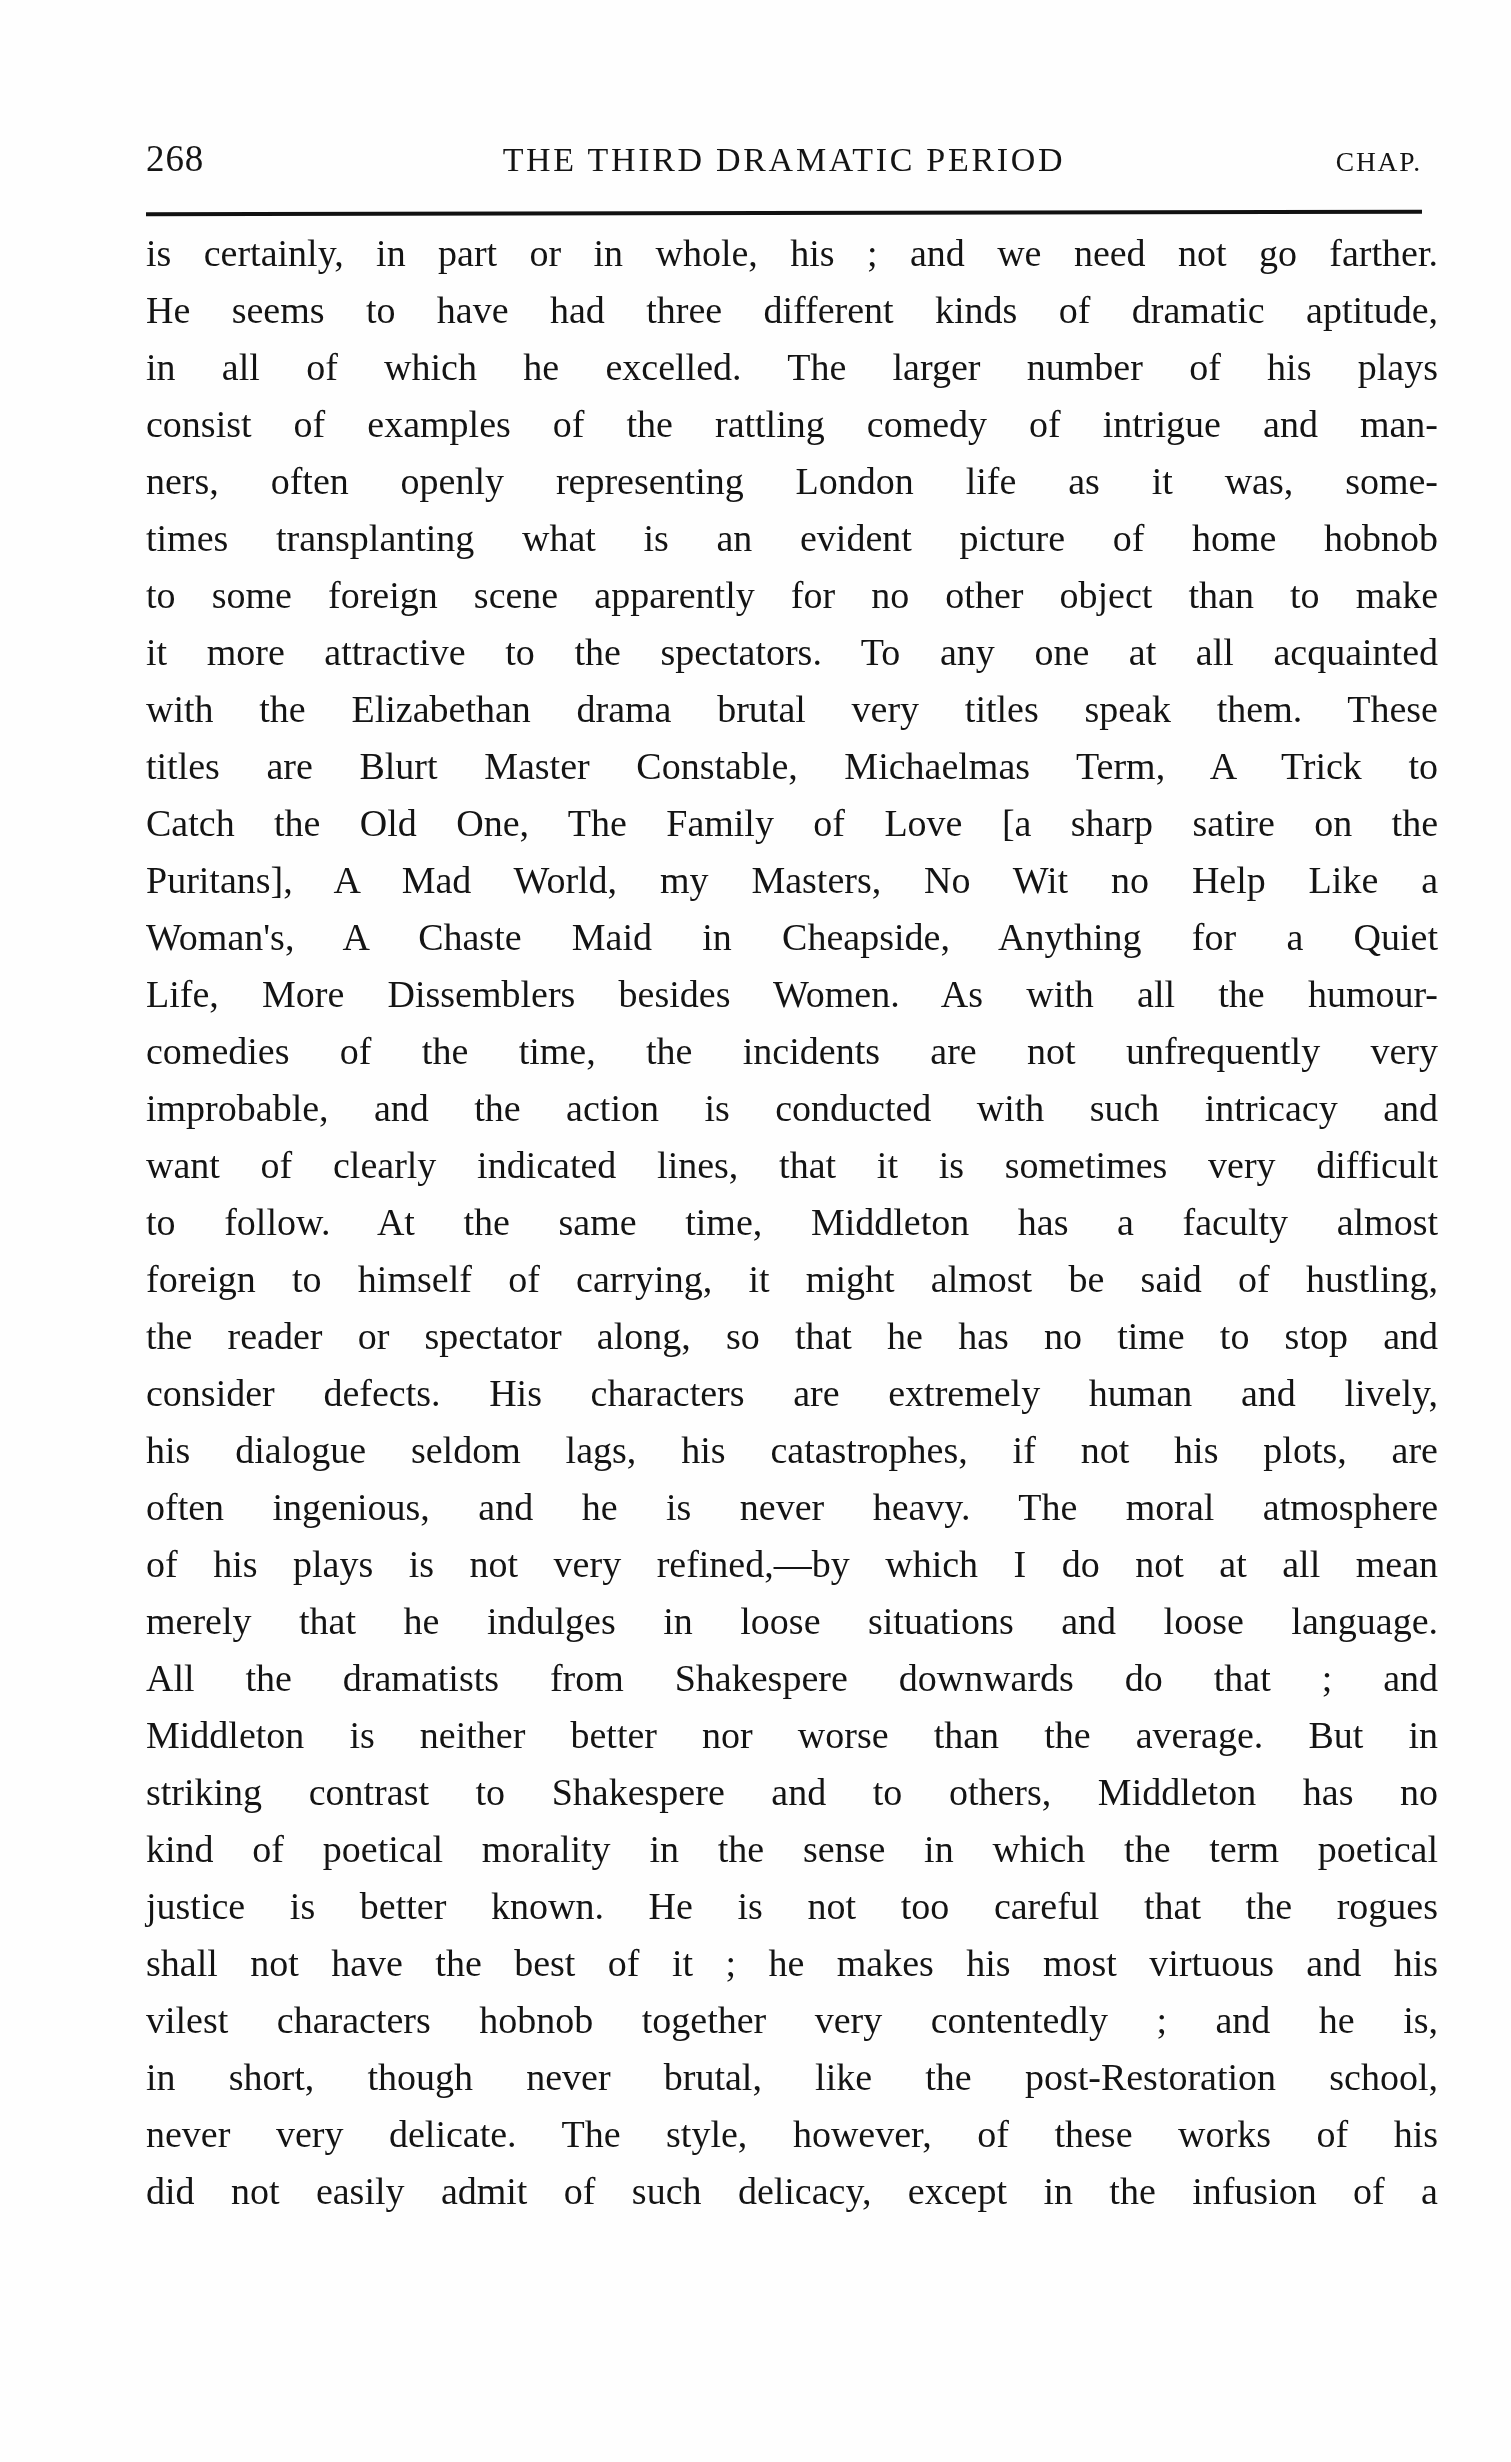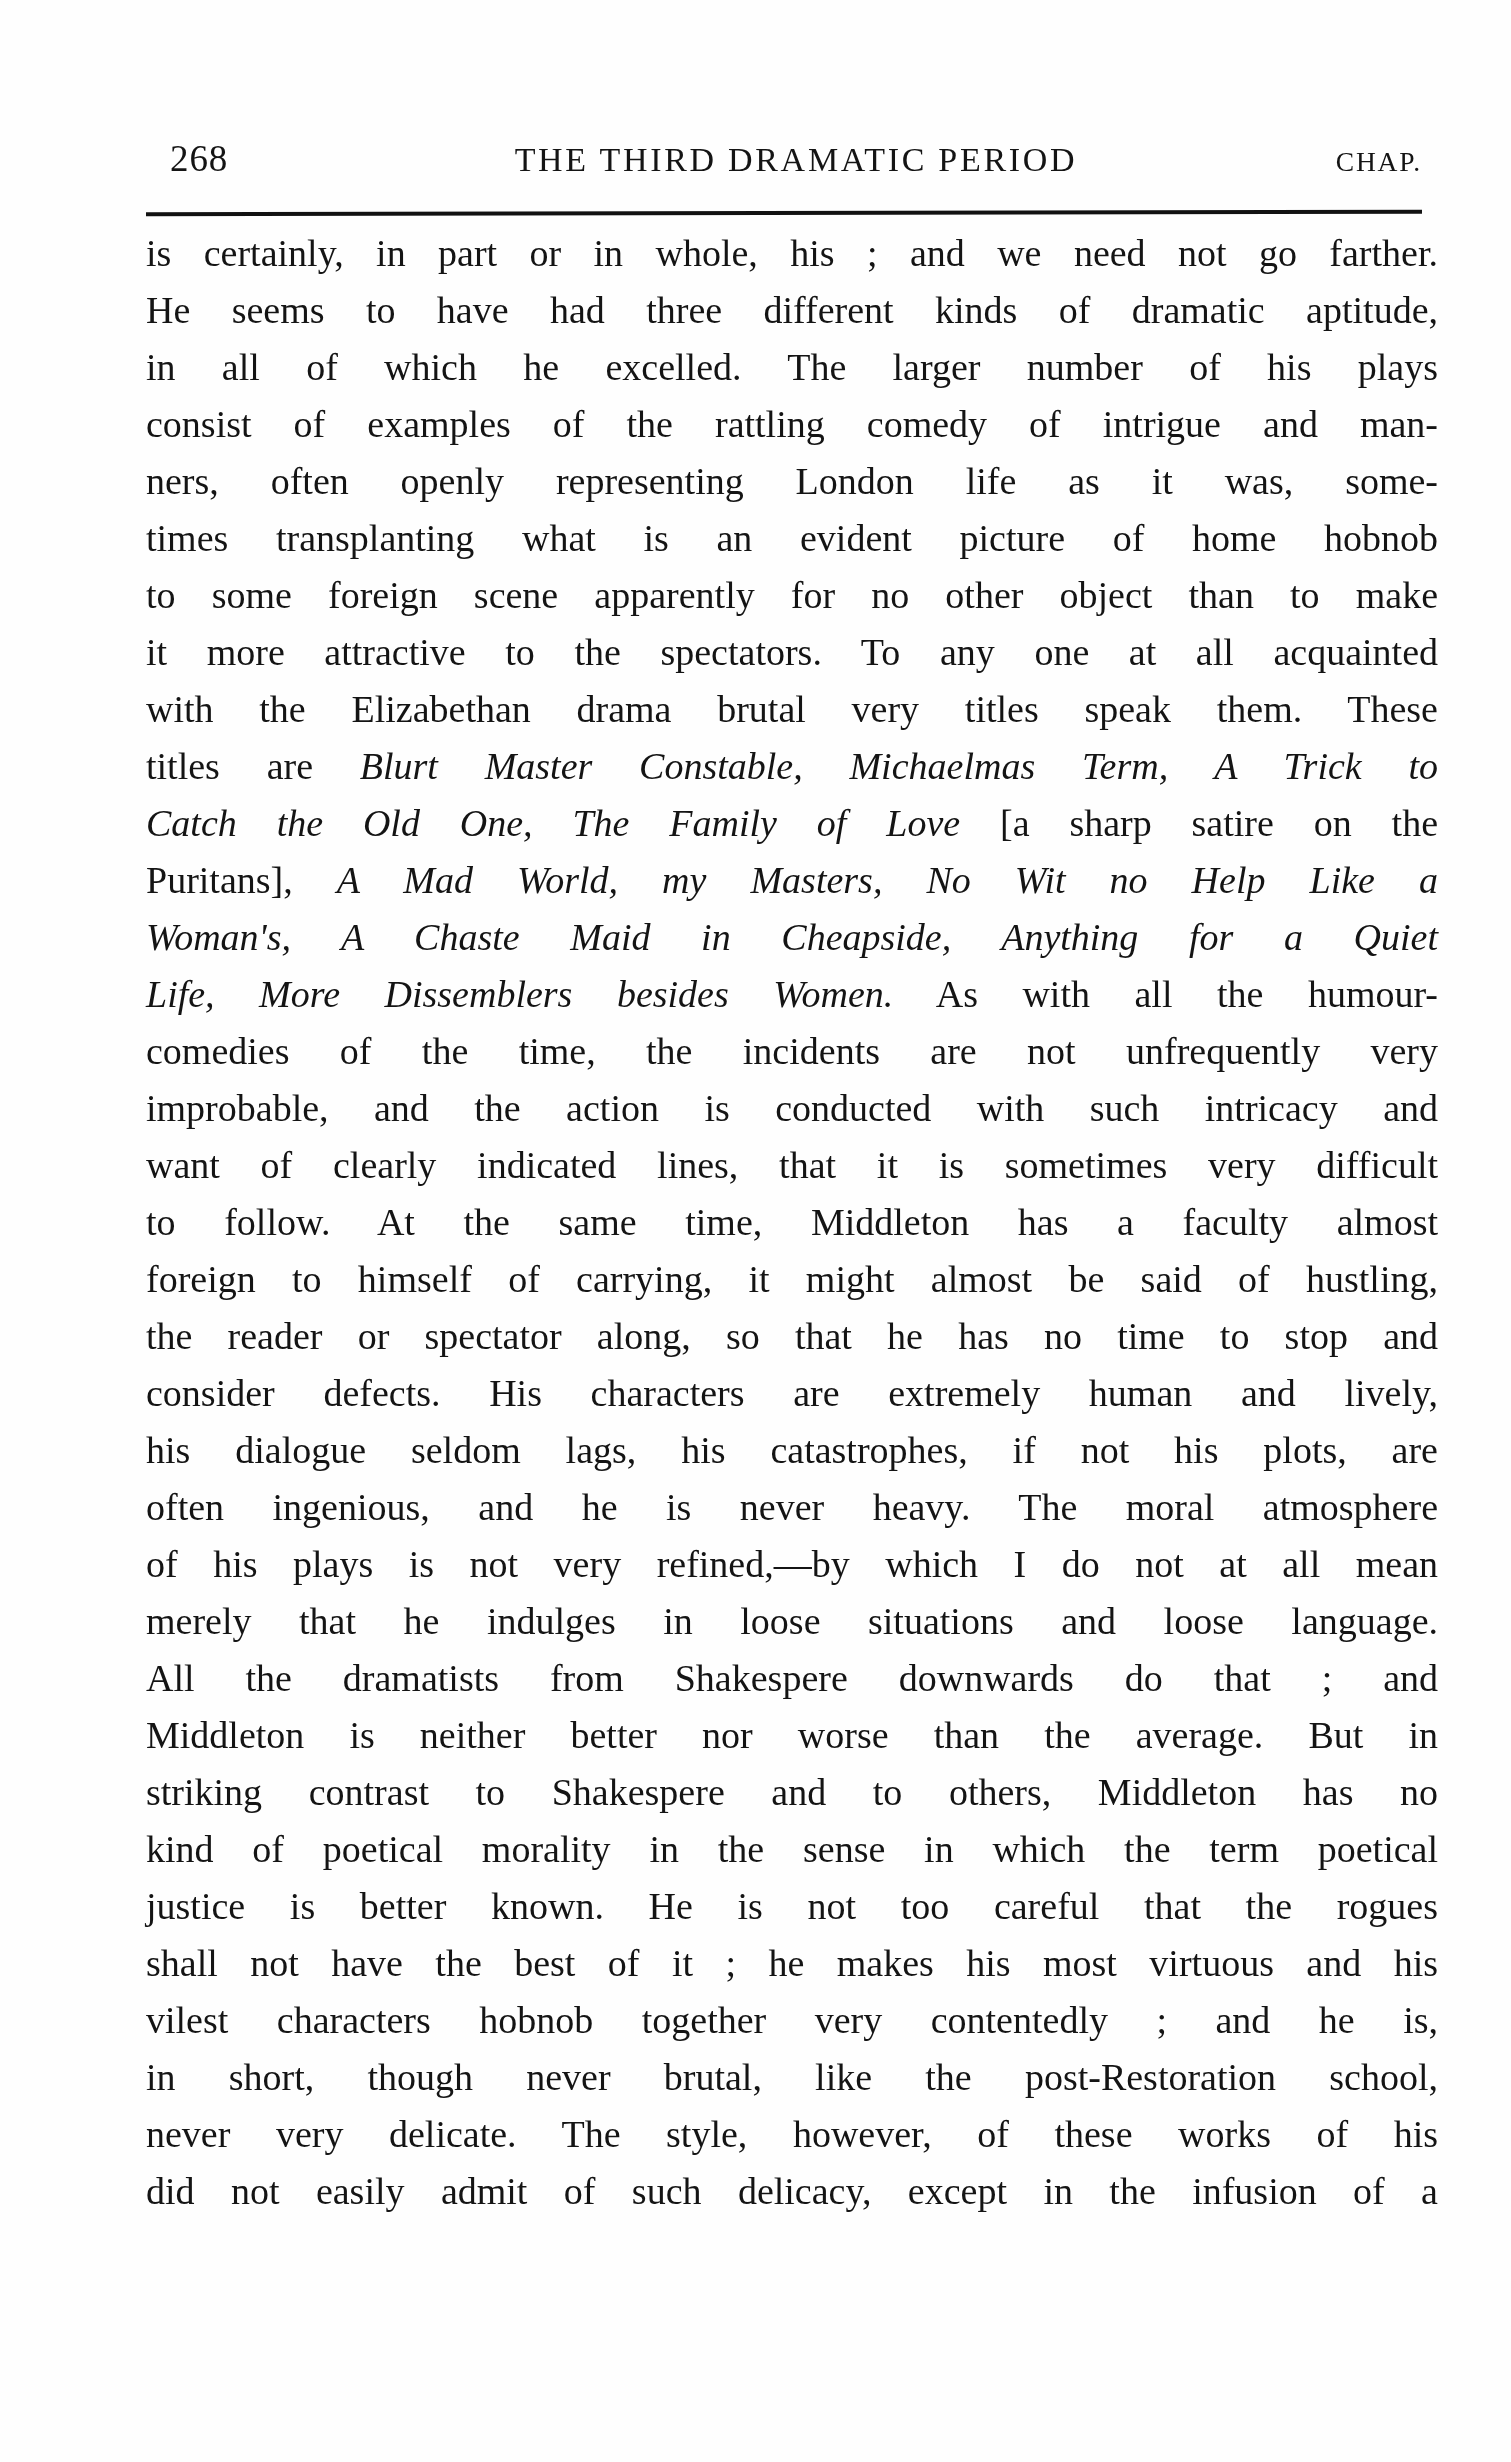--- a/index.html
+++ b/index.html
@@ -21,21 +21,20 @@
     top: 137px;
     left: 146px;
     width: 1276px;
     display: flex;
     align-items: baseline;
   }
   .page-number {
     font-size: 37px;
     width: 165px;
     letter-spacing: 0.9px;
-    margin-left: 24px;
   }
   .running-title {
     flex: 1;
     text-align: center;
     font-size: 34px;
     letter-spacing: 2.7px;
     white-space: nowrap;
   }
   .chapter-label {
     width: 165px;
@@ -59,21 +58,20 @@
     width: 1292px;
     font-size: 38px;
     line-height: 57px;
   }
   .line {
     text-align: justify;
     text-align-last: justify;
     white-space: normal;
   }
   .it {
-    font-style: italic;
   }
 </style>
 </head>
 <body>
 
 <div class="page">
   <header class="page-header">
     <span class="page-number">268</span>
     <span class="running-title">THE THIRD DRAMATIC PERIOD</span>
     <span class="chapter-label">CHAP.</span>

